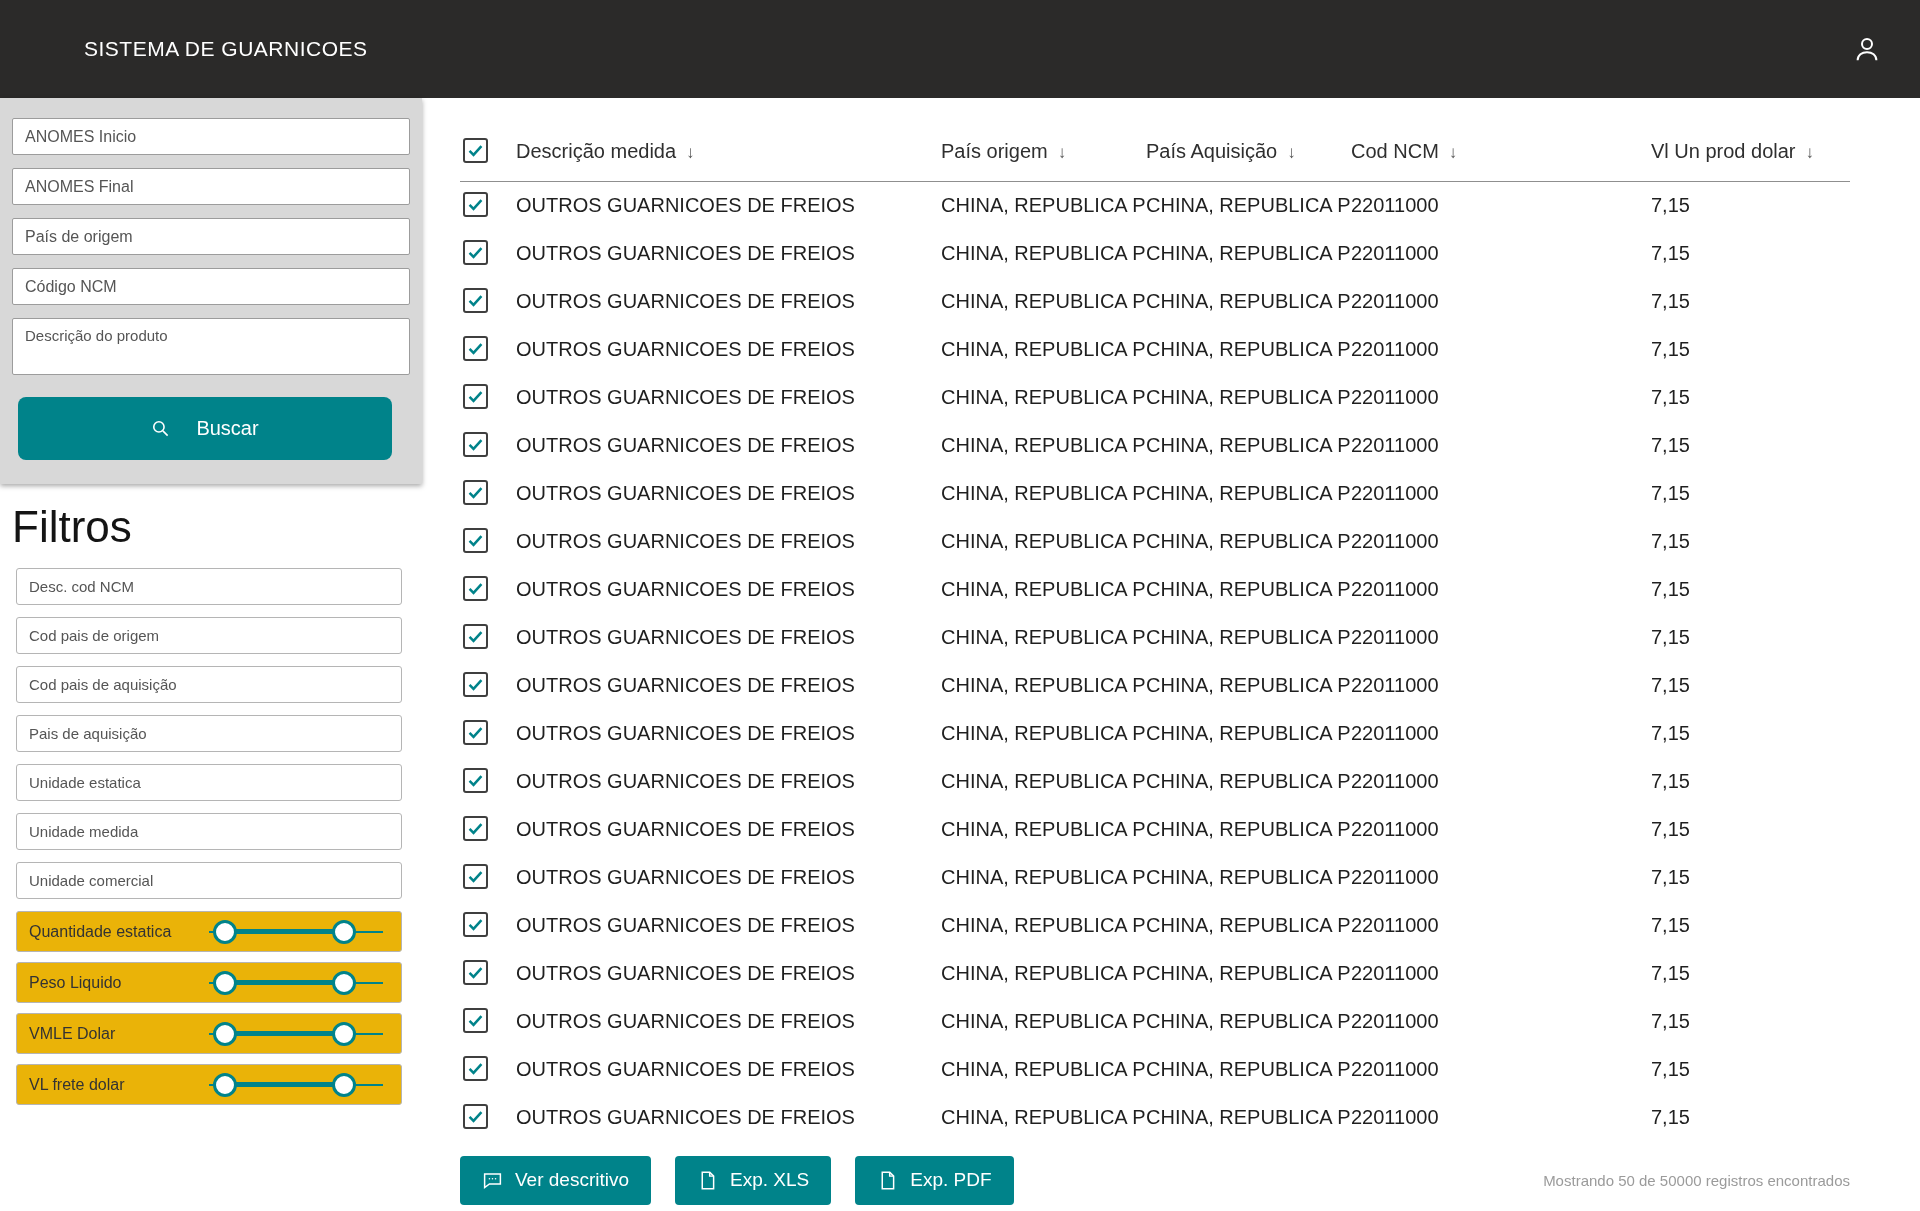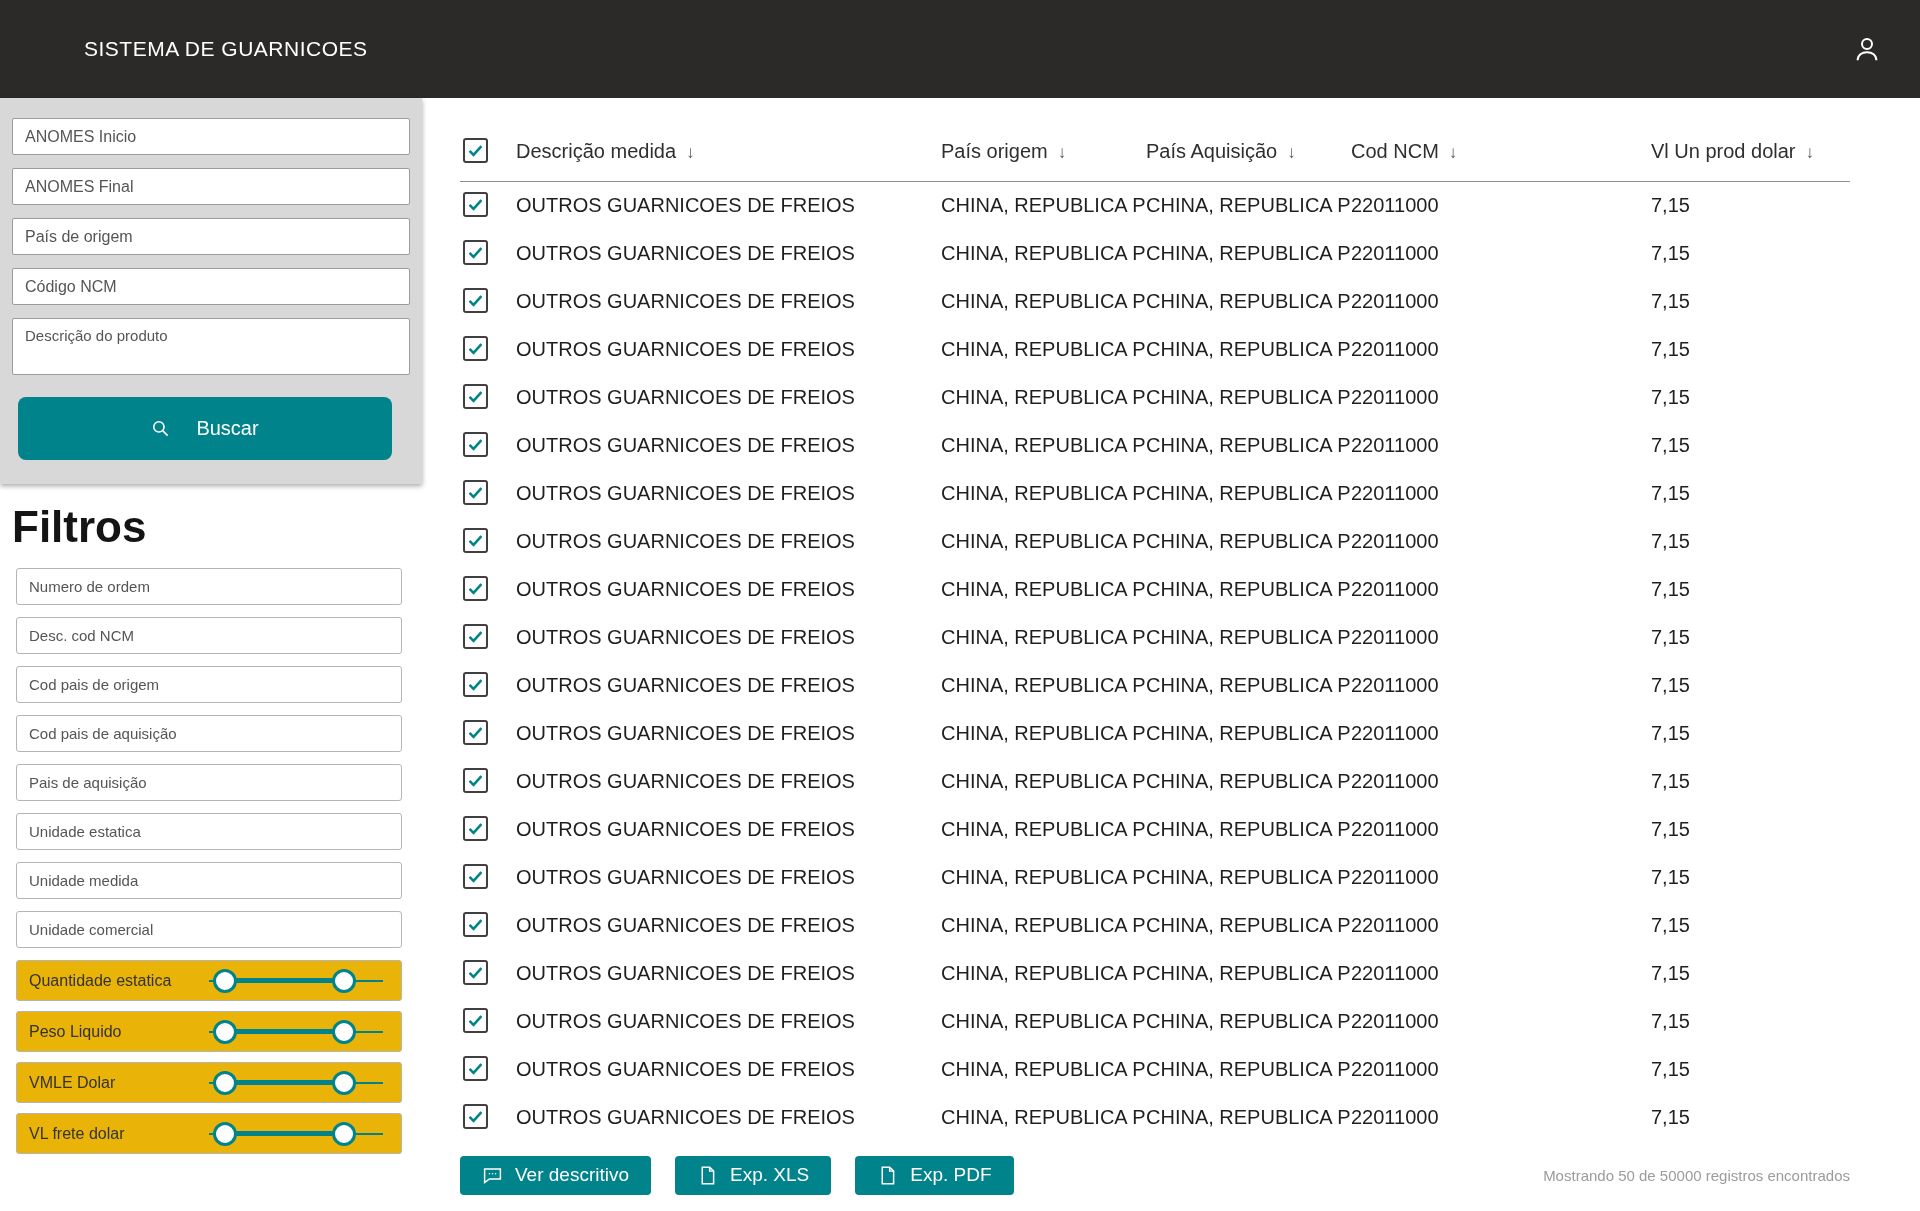--- a/index.html
+++ b/index.html
@@ -40,21 +40,21 @@
 
   .buscar-btn {
     margin: 22px 6px 0 6px; width: 374px; height: 63px;
     background: #00838a; border: none; border-radius: 8px; color: #fff;
     font-size: 20px; font-family: "Liberation Sans", sans-serif;
     display: flex; align-items: center; justify-content: center; gap: 26px;
     cursor: pointer;
   }
   .buscar-btn svg { width: 19px; height: 19px; stroke: #fff; fill: none; stroke-width: 2; }
 
-  .filters-title { font-size: 44px; font-weight: 700; color: #141414; margin: 18px 0 16px 12px; }
+  .filters-title { font-size: 44px; font-weight: 400; color: #141414; margin: 18px 0 16px 12px; }
 
   .filter-fields input {
     display: block; width: 386px; height: 37px; margin: 0 0 12px 16px;
     border: 1px solid #b5b5b5; border-radius: 3px; background: #fff;
     padding: 0 12px; font-size: 15px; color: #333;
     font-family: "Liberation Sans", sans-serif; outline: none;
   }
   .filter-fields ::placeholder { color: #555; opacity: 1; }
 
   .range-row {
@@ -102,21 +102,21 @@
     width: 25px; height: 25px; border: 2px solid #3f3f3f; border-radius: 3px;
     background: #fff; display: inline-flex; align-items: center; justify-content: center;
     cursor: pointer;
   }
   .checkbox svg { width: 19px; height: 19px; }
   .checkbox svg path { stroke: #00838a; stroke-width: 3.2; fill: none; }
 
   
   .actions { margin-top: 14px; display: flex; align-items: center; gap: 24px; position: relative; }
   .action-btn {
-    height: 39px; background: #00838a; color: #fff; border: none; border-radius: 4px;
+    height: 49px; background: #00838a; color: #fff; border: none; border-radius: 4px;
     font-size: 19px; font-family: "Liberation Sans", sans-serif;
     display: inline-flex; align-items: center; gap: 12px; padding: 0 22px; cursor: pointer;
   }
   .act-icon svg { width: 21px; height: 21px; stroke: #fff; fill: none; stroke-width: 1.7; display: block; }
   .status {
     position: absolute; right: 0; top: 50%; transform: translateY(-50%);
     color: #9b9b9b; font-size: 15px;
   }
 </style>
 </head>
@@ -145,21 +145,20 @@
       <svg viewBox="0 0 24 24">
           <circle cx="10" cy="10" r="6.5"></circle>
           <line x1="15" y1="15" x2="21" y2="21"></line>
         </svg>
       <span>Buscar</span>
     </button>
   </div>
 
   <h1 class="filters-title">Filtros</h1>
   <div class="filter-fields" id="filter-fields">
-      <input type="text" placeholder="Numero de ordem" style="">
       <input type="text" placeholder="Desc. cod NCM" style="">
       <input type="text" placeholder="Cod pais de origem" style="">
       <input type="text" placeholder="Cod pais de aquisição" style="">
       <input type="text" placeholder="Pais de aquisição" style="">
       <input type="text" placeholder="Unidade estatica" style="">
       <input type="text" placeholder="Unidade medida" style="">
       <input type="text" placeholder="Unidade comercial" style="">
     </div>
   <div class="range-fields" id="range-fields">
       <div class="range-row">

